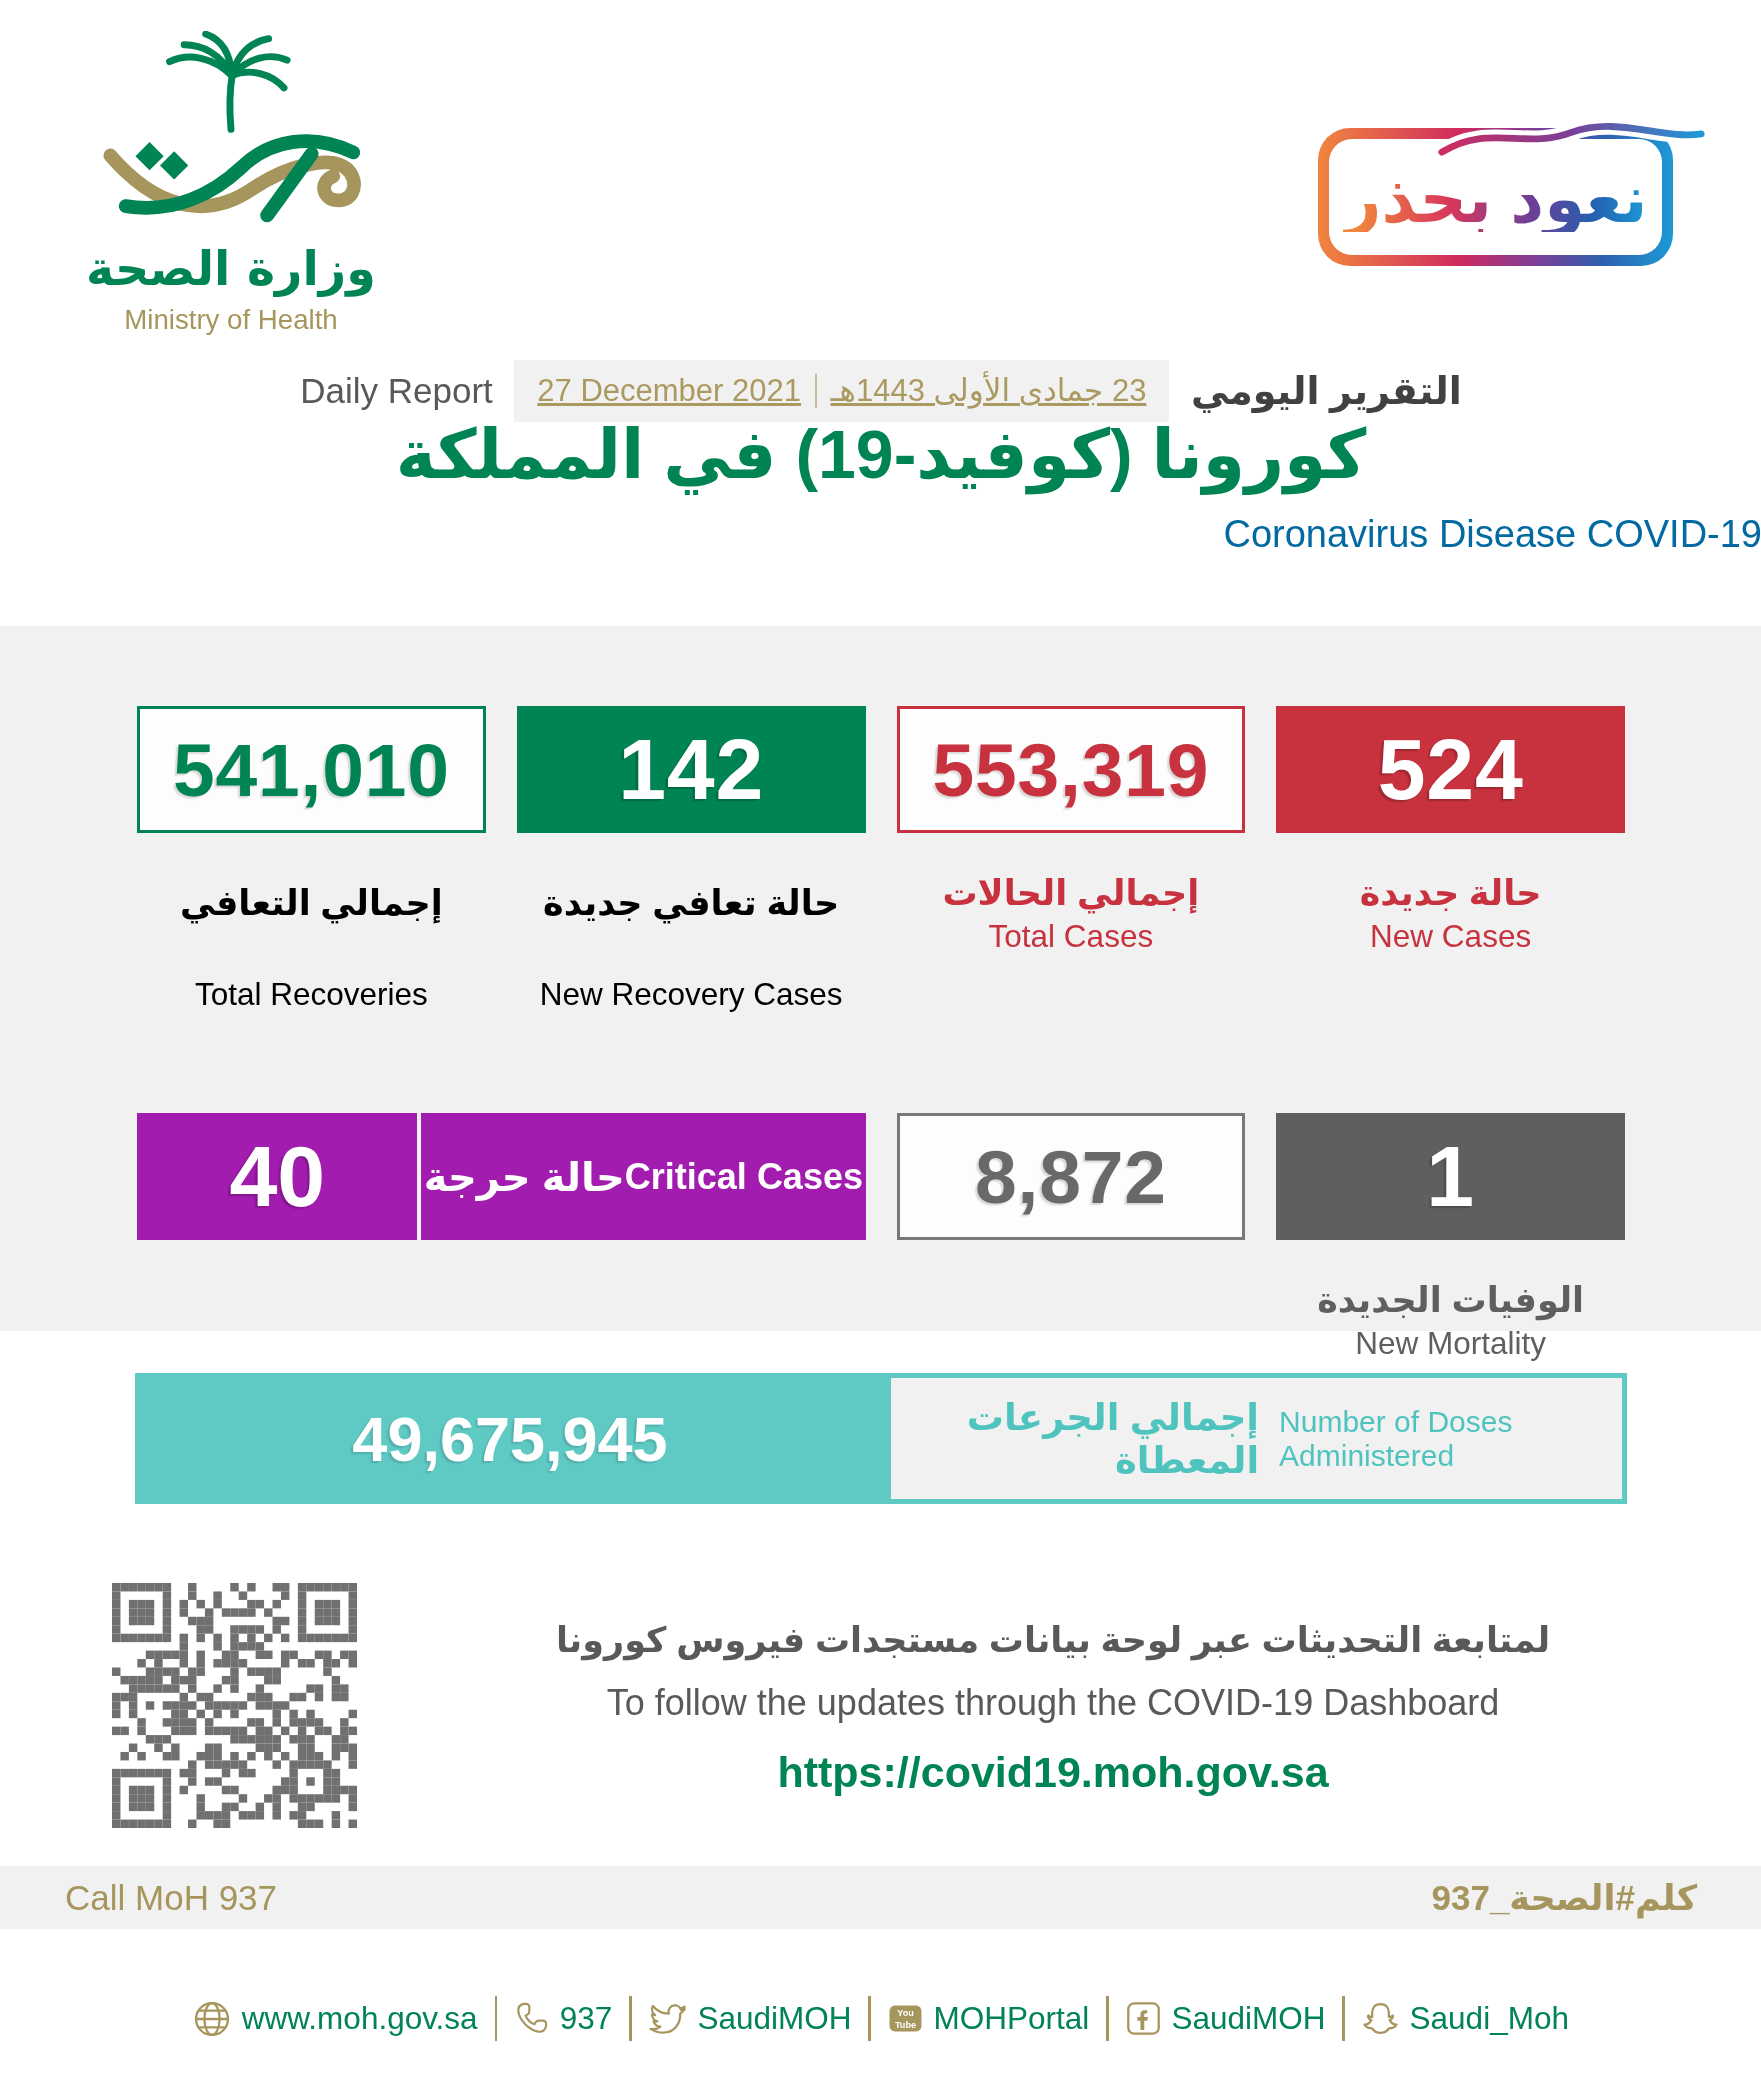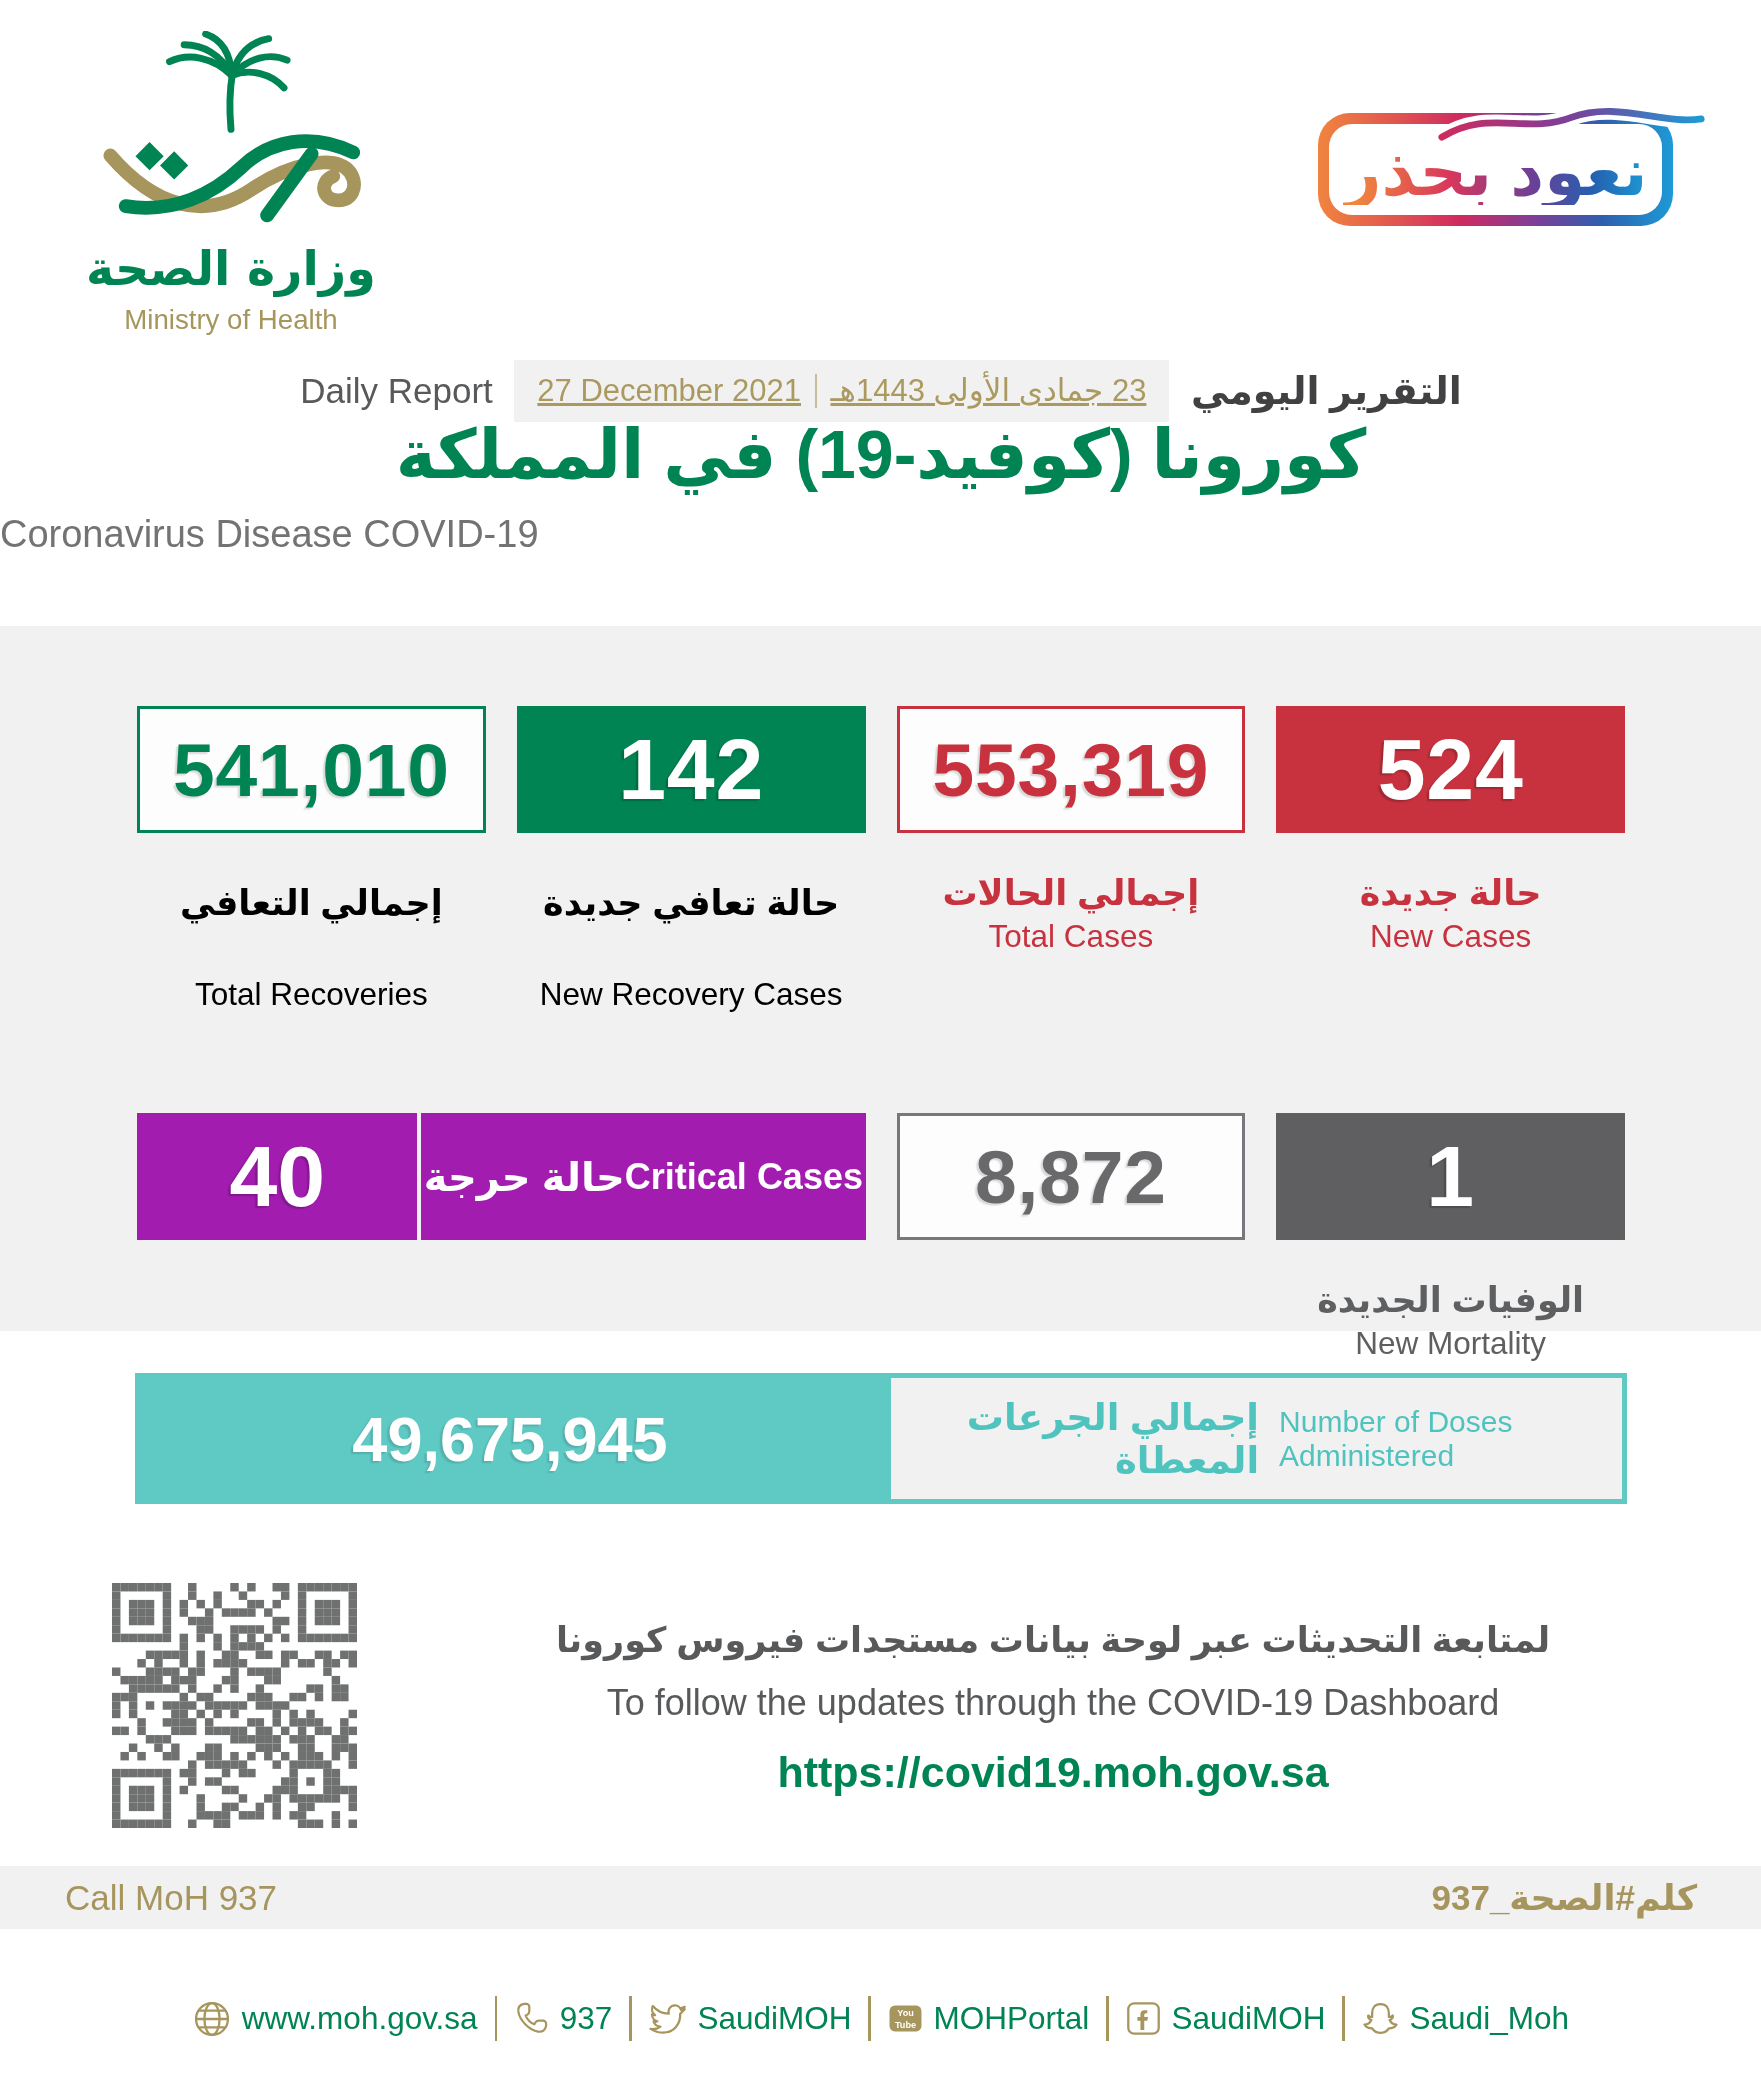--- a/index.html
+++ b/index.html
@@ -1,39 +1,39 @@
 <!DOCTYPE html>
 <html lang="ar" style="font-size:12.3px"><head>
 <meta charset="utf-8">
 <style>
   html,body{margin:0;padding:0;background:#ffffff;}
   .page{position:relative;width:1762px;height:2097px;background:#ffffff;overflow:hidden;
         font-family:"Liberation Sans","DejaVu Sans",sans-serif;}
   
   .logo{position:absolute;left:81px;top:31px;width:300px;height:315px;}
-  .badge{position:absolute;left:1318px;top:113px;width:355px;height:113px;}
+  .badge{position:absolute;left:1318px;top:128px;width:355px;height:138px;}
   .badge-frame{position:absolute;inset:0;border-radius:32px;
       background:linear-gradient(90deg,#f0853e 0%,#e05550 22%,#cf2a60 40%,#7a4099 62%,#2f5fae 80%,#1d9ad6 100%);}
   .badge-inner{position:absolute;inset:10.8px;border-radius:23px;background:#ffffff;
       display:flex;align-items:center;justify-content:center;}
   .badge-text{font-size:66px;font-weight:bold;direction:rtl;line-height:1;
       background:linear-gradient(90deg,#f0853e 5%,#d8375c 35%,#6c3f96 62%,#2460b0 82%,#1d9ad6 100%);
       -webkit-background-clip:text;background-clip:text;color:transparent;padding-top:4.6px;}
   .badge-swoosh{position:absolute;left:115px;top:-20px;width:277px;height:61px;}
   .report-line{position:absolute;top:360px;left:0;width:100%;display:flex;
       align-items:center;justify-content:center;gap:21.5px;}
   .daily-en{font-size:35px;color:#58595b;}
   .date-box{background:#f1f1f2;padding:12.3px 23px;display:flex;align-items:center;gap:14px;
       font-size:31px;color:#ab9a60;text-decoration:underline;}
   .date-sep{width:1.5px;height:34px;background:#ab9a60;opacity:.6;}
   .daily-ar{font-size:38px;color:#414042;font-weight:bold;direction:rtl;}
   .title-ar{position:absolute;top:415px;left:0;width:100%;text-align:center;direction:rtl;
       font-size:68px;font-weight:bold;color:#008453;letter-spacing:0;}
-  .title-en{position:absolute;top:513px;left:0;width:100%;text-align:left;
-      font-size:38px;color:#737373;}
+  .title-en{position:absolute;top:513px;left:0;width:100%;text-align:right;
+      font-size:38px;color:#0369a1;}
   
   .stats-section{position:absolute;top:626px;left:0;width:100%;height:705px;background:#f1f1f2;
       box-sizing:border-box;padding:80px 137px 0;}
   .stats-grid{display:grid;grid-template-columns:repeat(4,1fr);column-gap:31px;}
   .row2{margin-top:98px;}
   .vbox{height:127px;display:flex;align-items:center;justify-content:center;box-sizing:border-box;}
   .vbox .num{font-size:75px;font-weight:bold;letter-spacing:0.8px;}
   .num-big{font-size:86px !important;}
   .outline-green{background:#fdfdfd;border:3.1px solid #008453;}
   .outline-green .num{color:#008453;text-shadow:-2.3px 2.3px 1.5px rgba(110,110,110,.25);}

